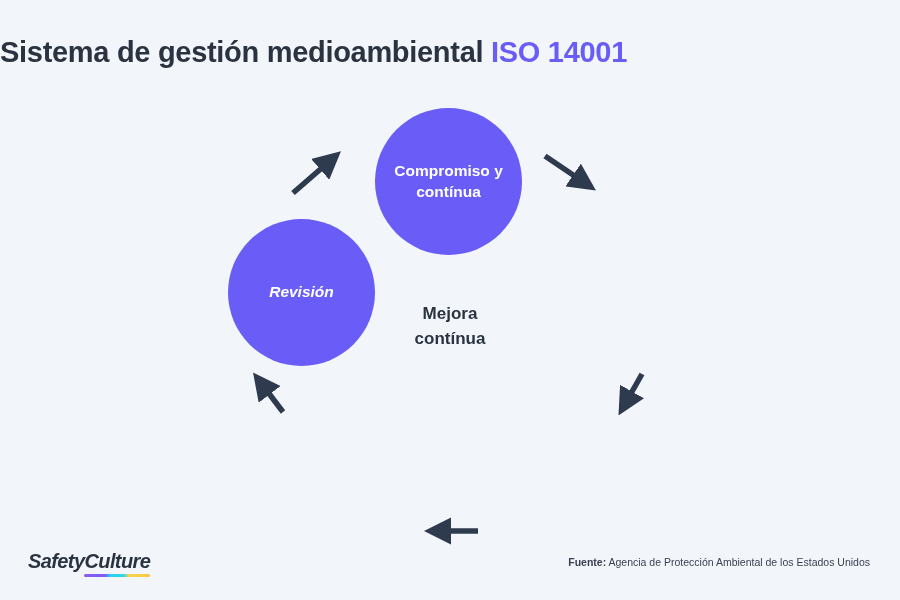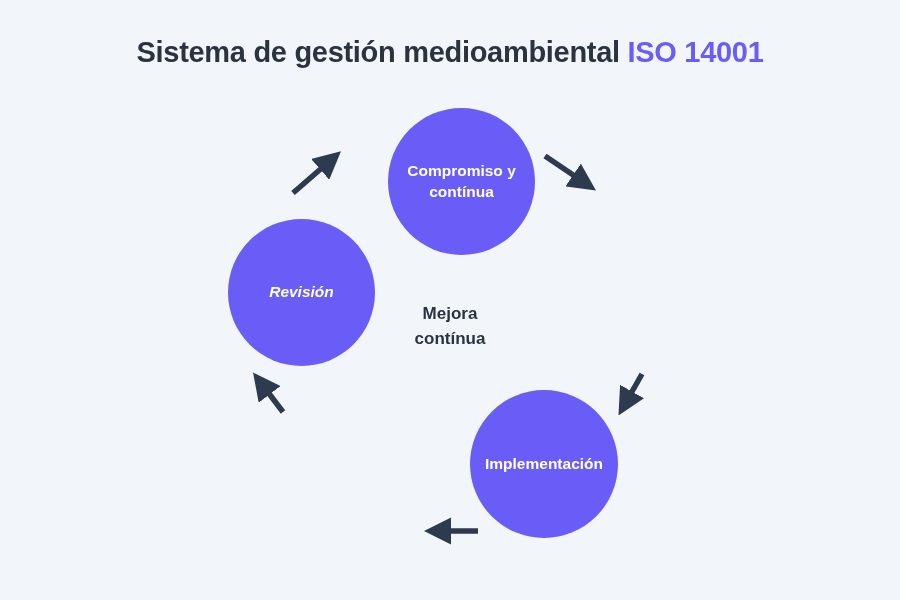--- a/index.html
+++ b/index.html
@@ -16,21 +16,21 @@
     position: relative;
     color: #2b3445;
   }
 
   
   .title-wrap {
     position: absolute;
     left: 0;
     top: 36px;
     width: 900px;
-    text-align: center;
+    text-align: left;
   }
   .title {
     font-size: 29px;
     font-weight: bold;
     letter-spacing: -0.3px;
     color: #2b3341;
     white-space: nowrap;
   }
   .title .accent {
     color: #6a5cf7;
@@ -61,21 +61,21 @@
     box-sizing: border-box;
   }
   .node-label {
     color: #ffffff;
     font-size: 15.5px;
     font-weight: bold;
     line-height: 1.32;
     padding: 0 12px;
   }
 
-  .node-compromiso { left: 388px; top: 108px;  width: 147px; height: 147px; }
+  .node-compromiso { left: 375px; top: 108px;  width: 147px; height: 147px; }
   .node-planificacion { left: 525px; top: 216px; width: 147px; height: 147px; }
   .node-implementacion { left: 470px; top: 390px; width: 148px; height: 148px; }
   .node-evaluacion { left: 289px; top: 393px; width: 148px; height: 148px; }
   .node-revision { left: 228px; top: 219px; width: 147px; height: 147px; font-style: italic; }
 
   .center-text {
     position: absolute;
     left: 375px;
     top: 302px;
     width: 150px;
@@ -165,27 +165,26 @@
     <g>
       <line x1="283" y1="412" x2="261" y2="383" stroke="#2e3a4d" stroke-width="5.5" stroke-linecap="butt" marker-end="url(#ah)"></line>
     </g>
   </svg>
 
   <div class="node node-compromiso">
     <div class="node-label"><span>Compromiso y</span><br><span>contínua</span></div>
   </div>
 
 
-  <div class="node node-implementacion">
-    <div class="node-label">Implementación</div>
-  </div>
 
 
   <div class="node node-revision">
     <div class="node-label">Revisión</div>
   </div>
 
   <div class="center-text"><span>Mejora</span><br><span>contínua</span></div>
 </div>
 
 <div class="footer">
+  <div class="logo"><span>Safety</span><span class="culture"><span>Culture</span><span class="underline"></span></span></div>
 
+  <div class="source"><span class="source-label">Fuente:</span><span> Agencia de Protección Ambiental de los Estados Unidos</span></div>
 </div>
 
 </body></html>

